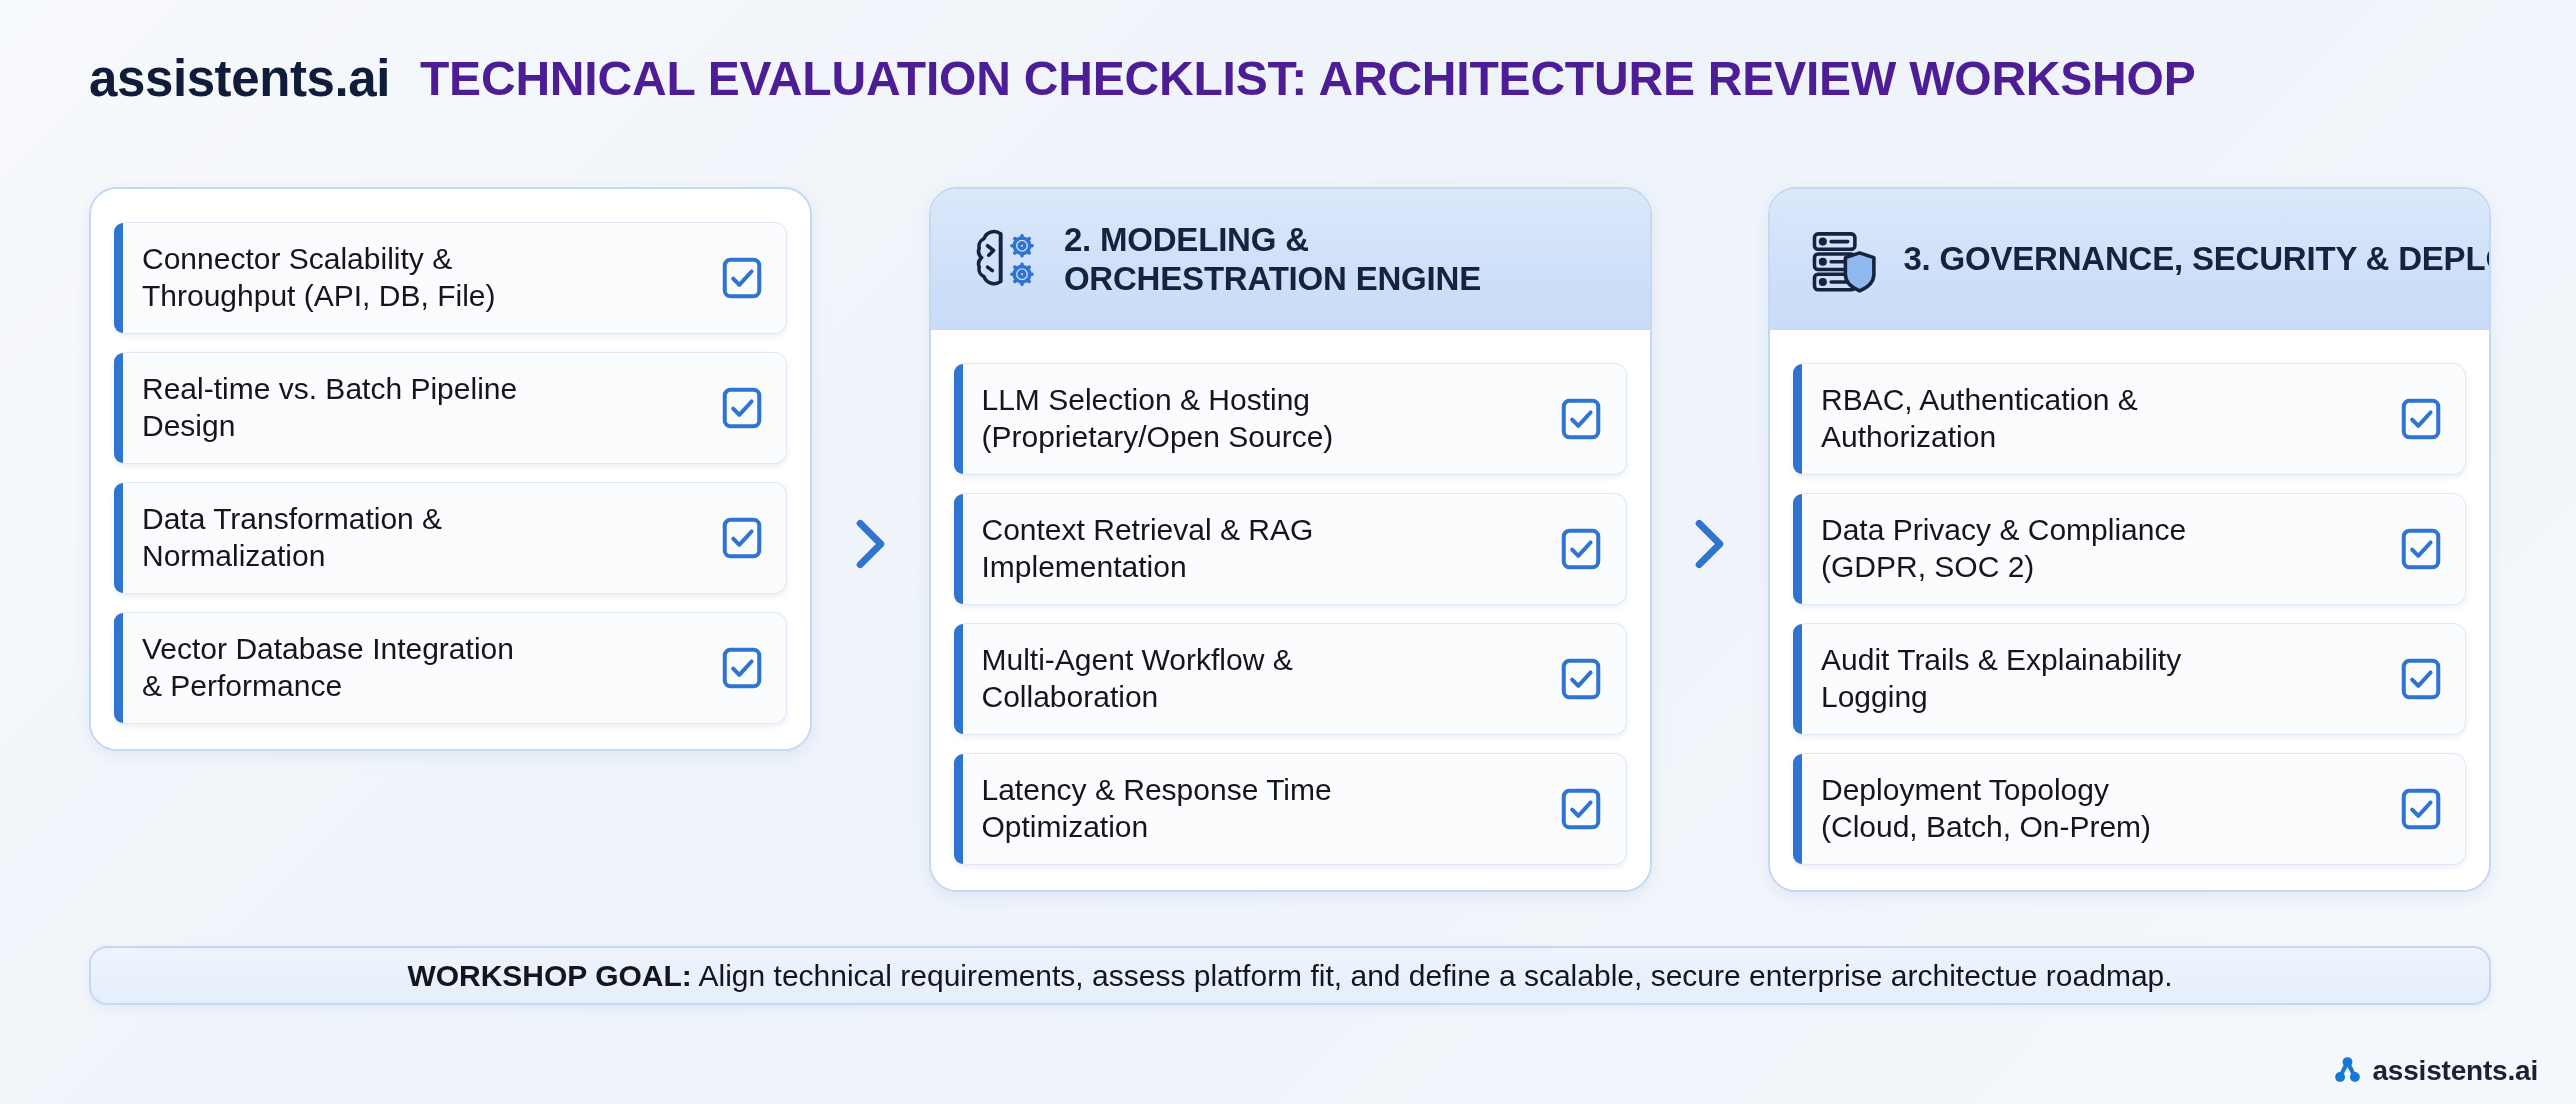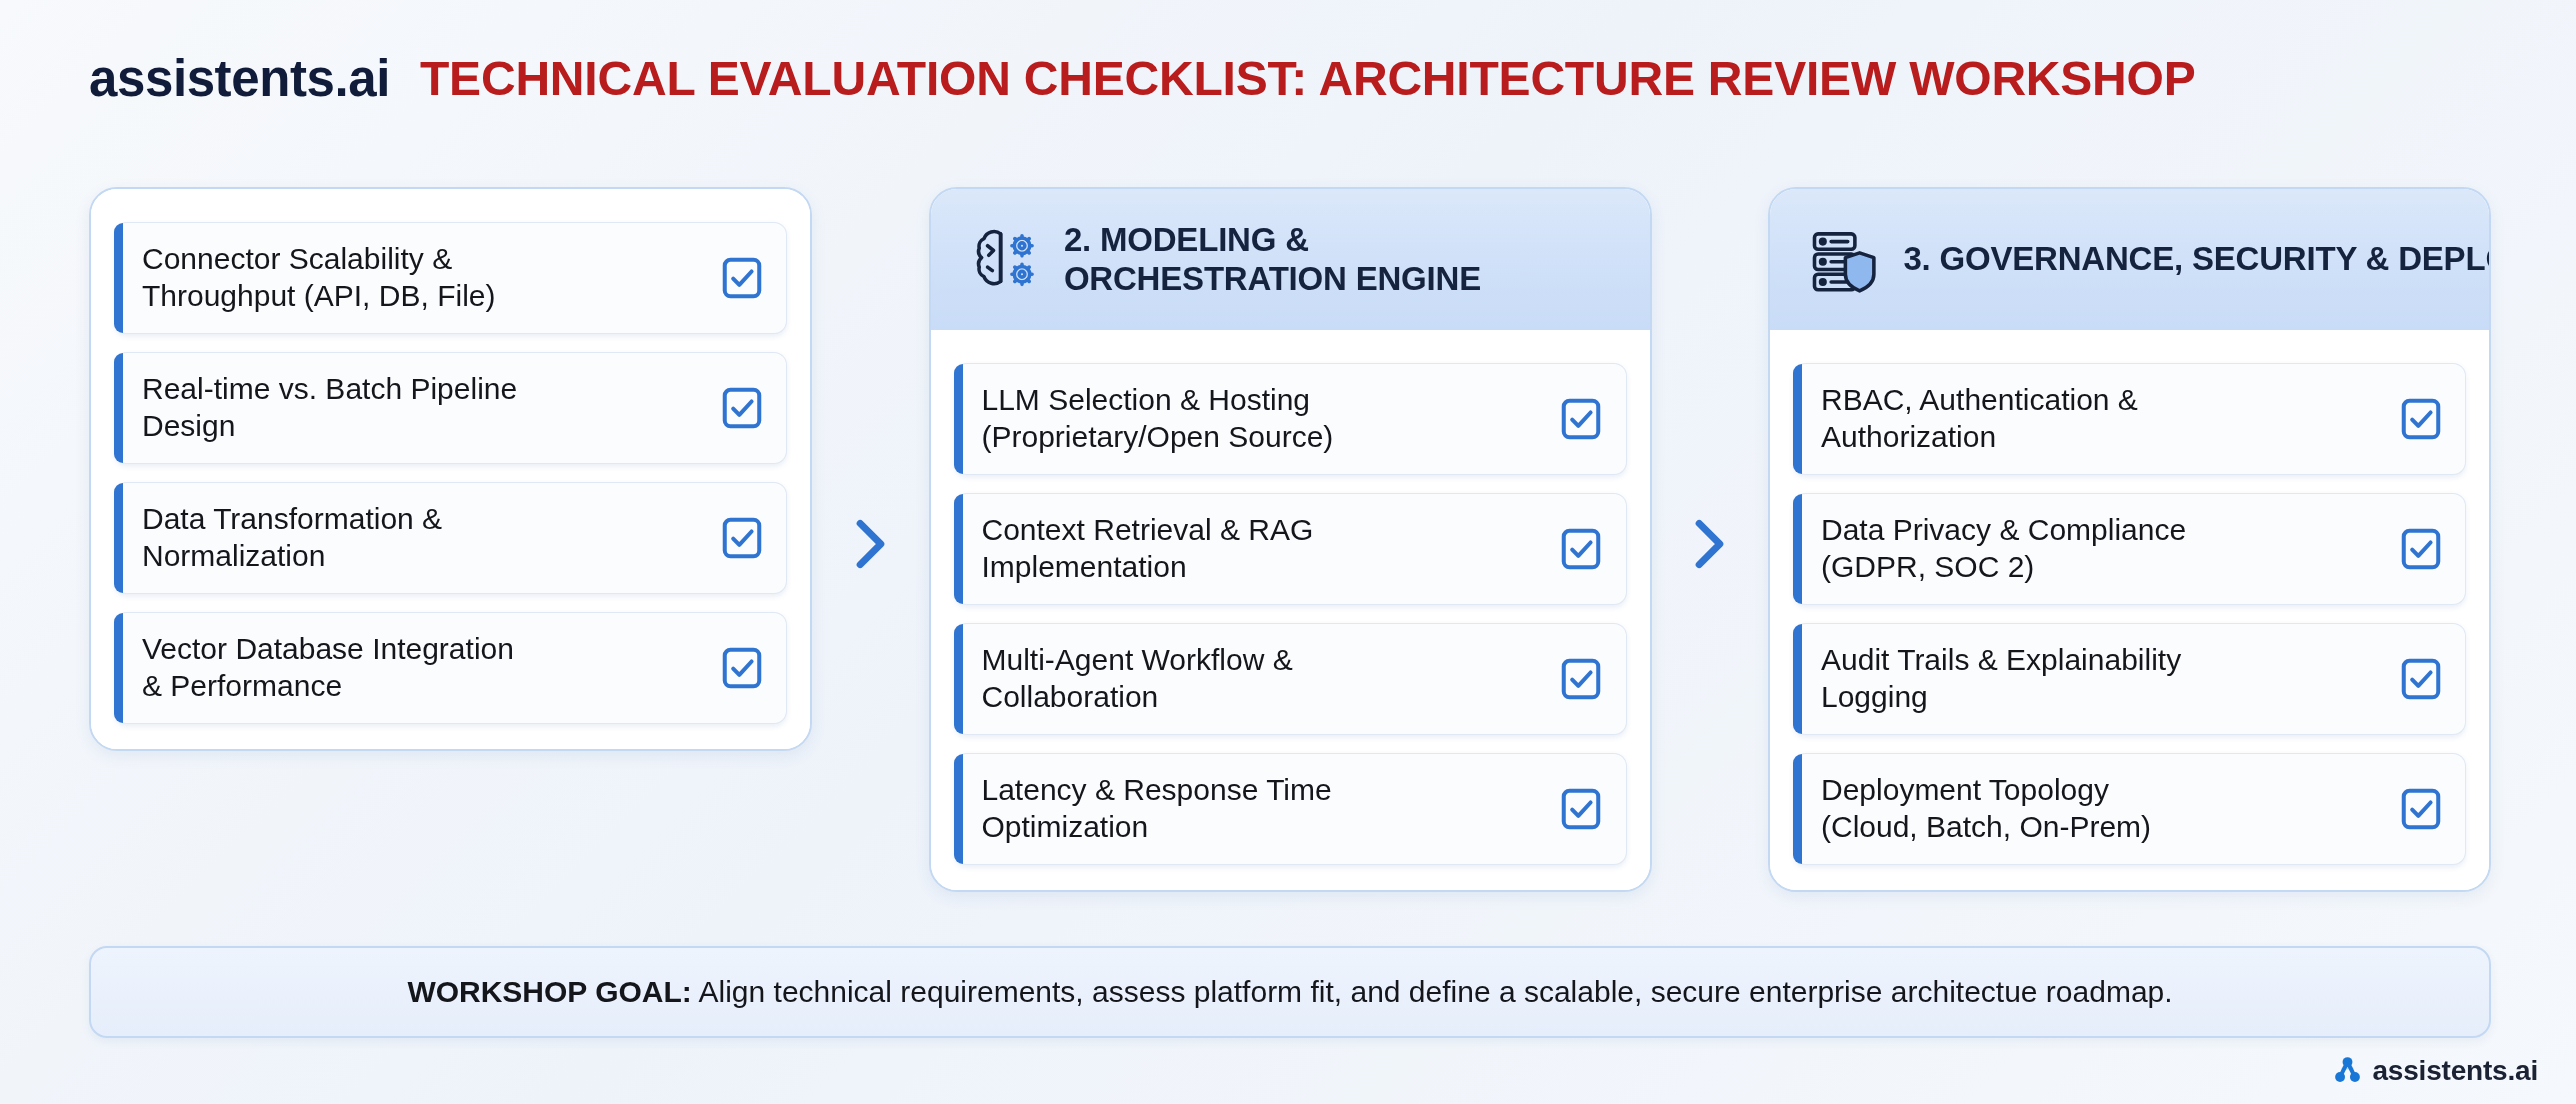--- a/index.html
+++ b/index.html
@@ -30,21 +30,21 @@
   .brand-word {
     font-size: 51px;
     font-weight: 700;
     color: #101c3a;
     letter-spacing: -0.4px;
     white-space: nowrap;
   }
   .page-title {
     font-size: 48px;
     font-weight: 700;
-    color: #b91c1c;
+    color: #4c1d95;
     letter-spacing: -0.2px;
     white-space: nowrap;
     margin-left: 30px;
   }
 
   
   .columns {
     position: absolute;
     left: 89px;
     top: 187px;
@@ -145,21 +145,21 @@
     align-items: center;
     justify-content: center;
   }
 
   
   .goal-bar {
     position: absolute;
     left: 89px;
     top: 946px;
     width: 2402px;
-    height: 92px;
+    height: 59px;
     background: linear-gradient(180deg, #eef4fd 0%, #e6eefb 100%);
     border: 2.5px solid #c3d8f2;
     border-radius: 18px;
     display: flex;
     align-items: center;
     justify-content: center;
     box-shadow: 0 3.3px 10px rgba(60,100,160,0.07);
   }
   .goal-text {
     font-size: 30px;

